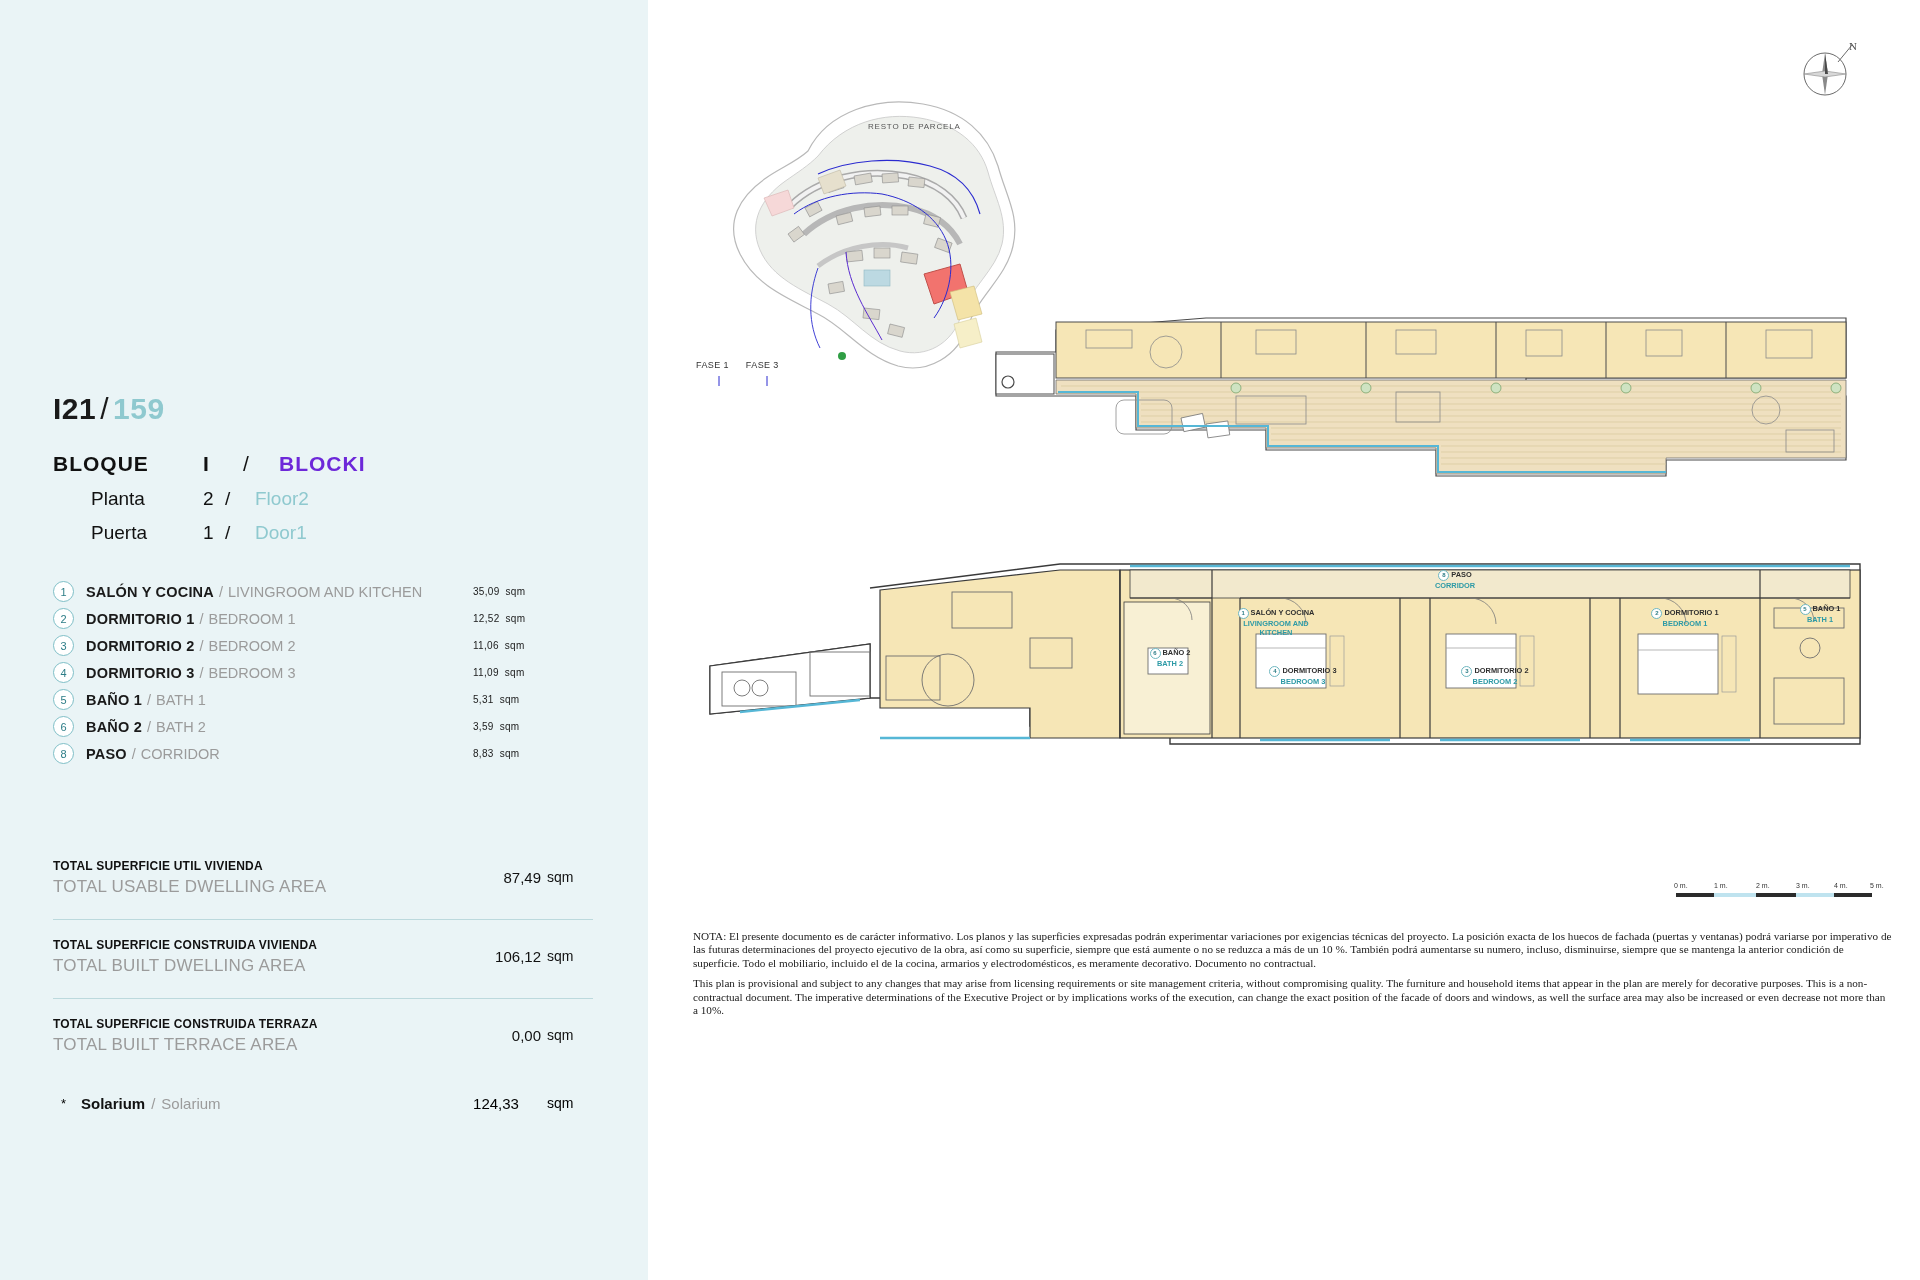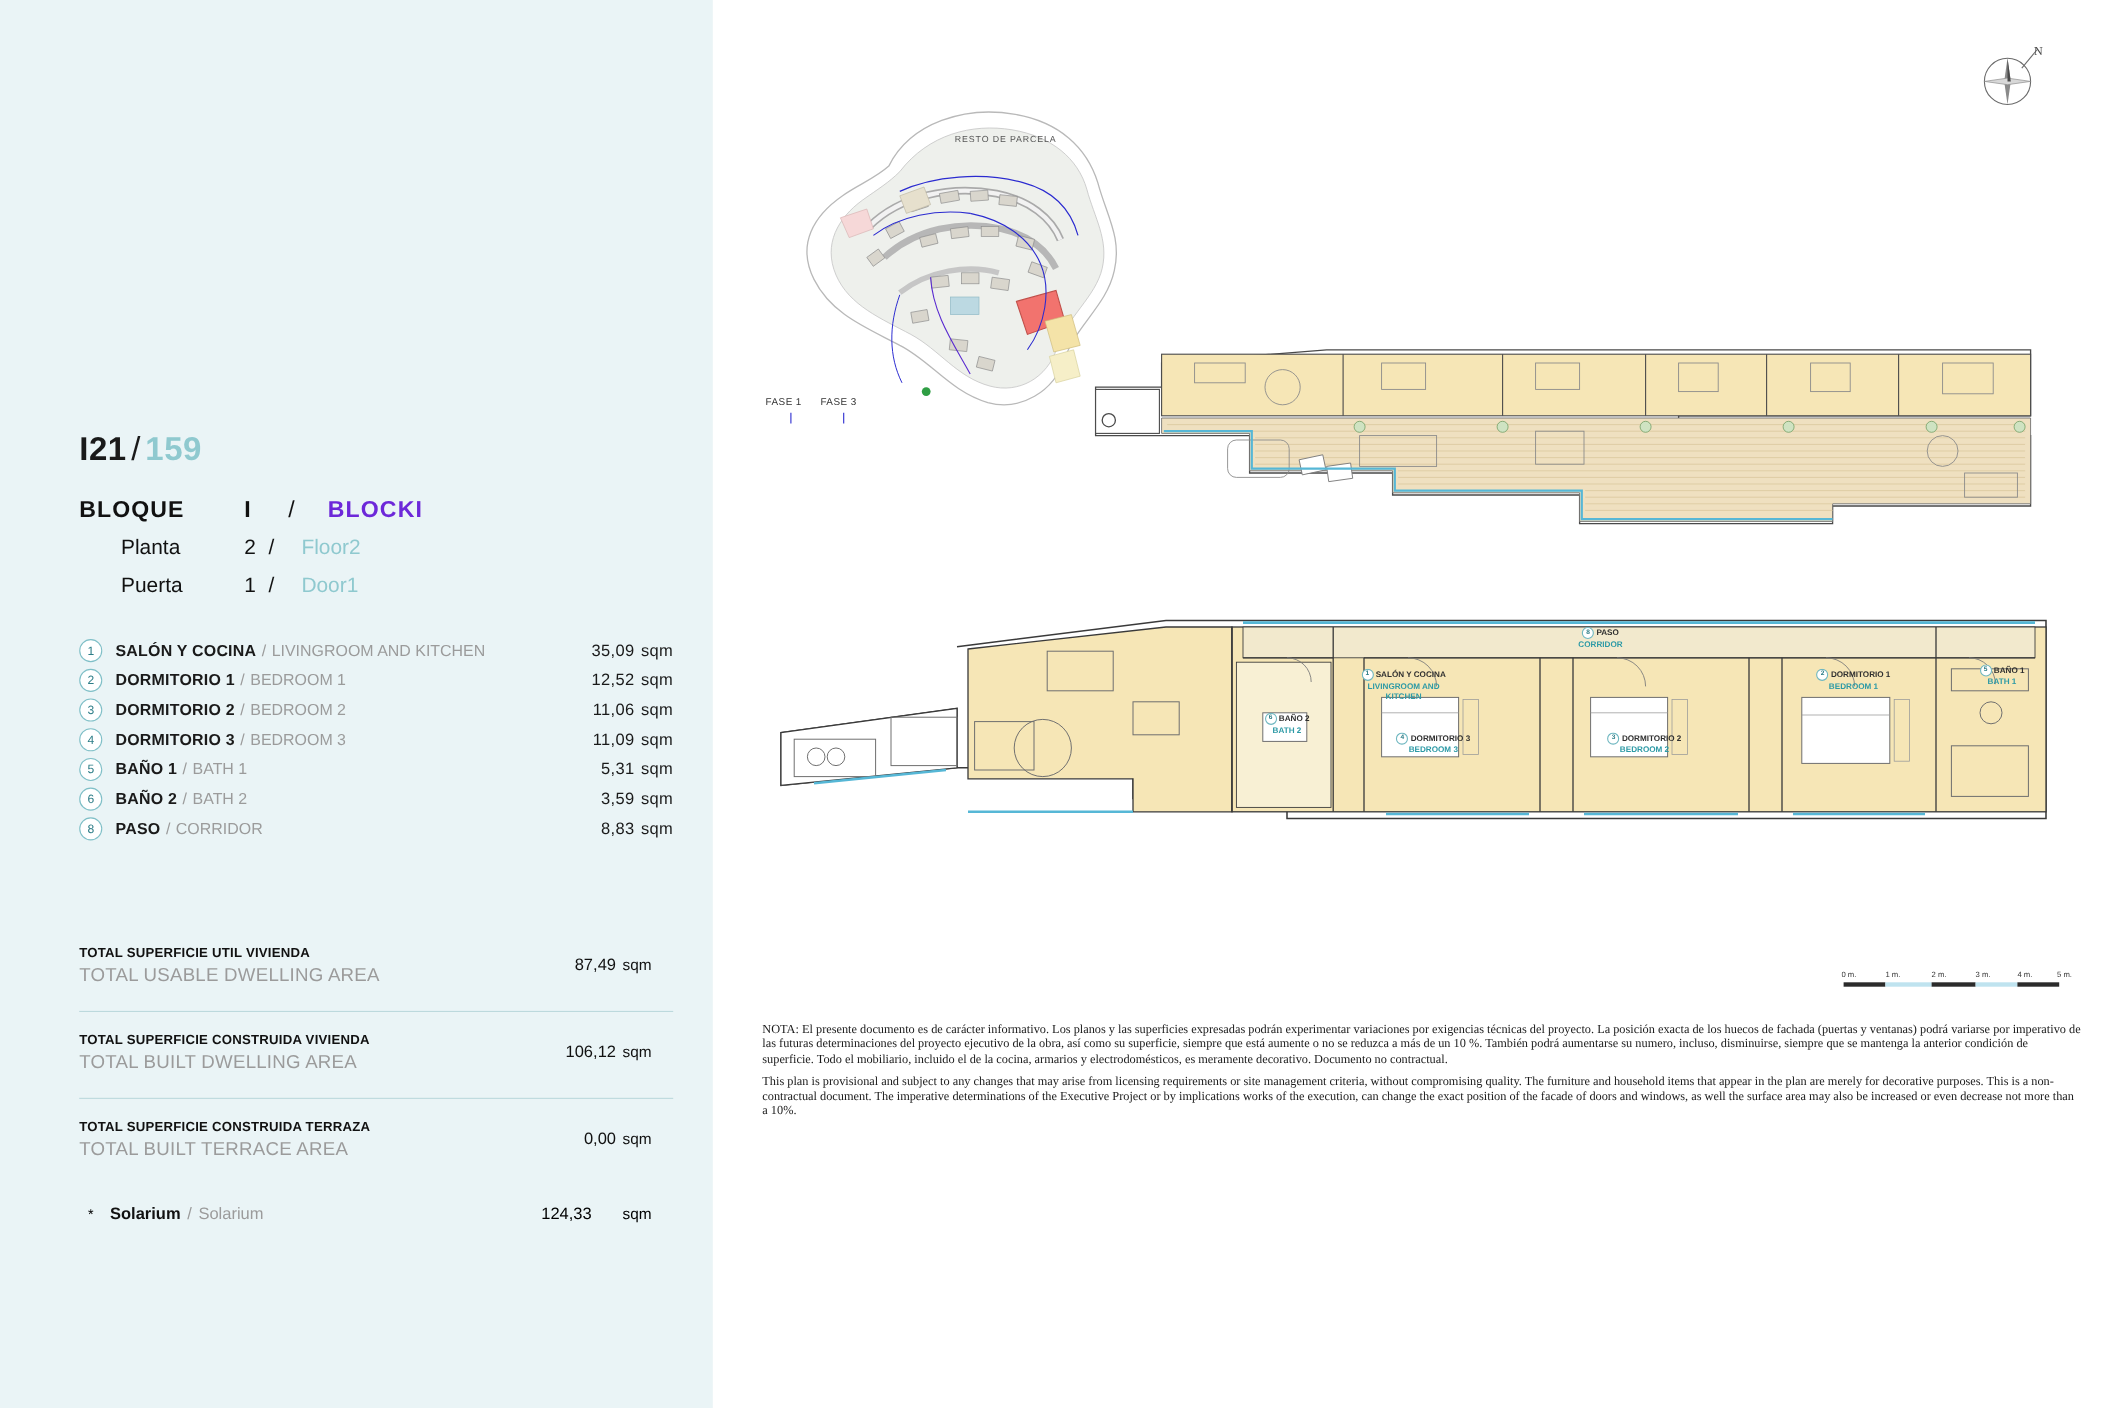--- a/index.html
+++ b/index.html
@@ -23,21 +23,21 @@
   
   .left-panel {
     position: absolute;
     left: 0; top: 0;
     width: 648px;
     height: 1280px;
     background: #eaf4f6;
   }
   .left-inner {
     position: absolute;
-    left: 72px;
+    left: 53px;
     top: 0;
     width: 540px;
   }
   .title-row {
     margin-top: 392px;
     font-size: 30px;
     letter-spacing: 0.5px;
     color: #1a1a1a;
     font-weight: bold;
   }
@@ -101,23 +101,23 @@
   .room .es {
     font-weight: bold;
     color: #1a1a1a;
     letter-spacing: 0.2px;
   }
   .room .slash { color:#9b9b9b; margin: 0 5px; }
   .room .en { color: #9b9b9b; }
   .room .area {
     margin-left: auto;
     width: 120px;
-    text-align: right;
+    text-align: left;
     color: #1a1a1a;
-    font-size: 15px;
+    font-size: 10px;
     letter-spacing: 0.3px;
   }
   .room .area .unit { margin-left: 6px; color:#1a1a1a; }
 
   
   .totals { margin-top: 92px; }
   .total-block {
     padding-bottom: 14px;
     border-bottom: 1px solid #bcd9dd;
     margin-bottom: 18px;

